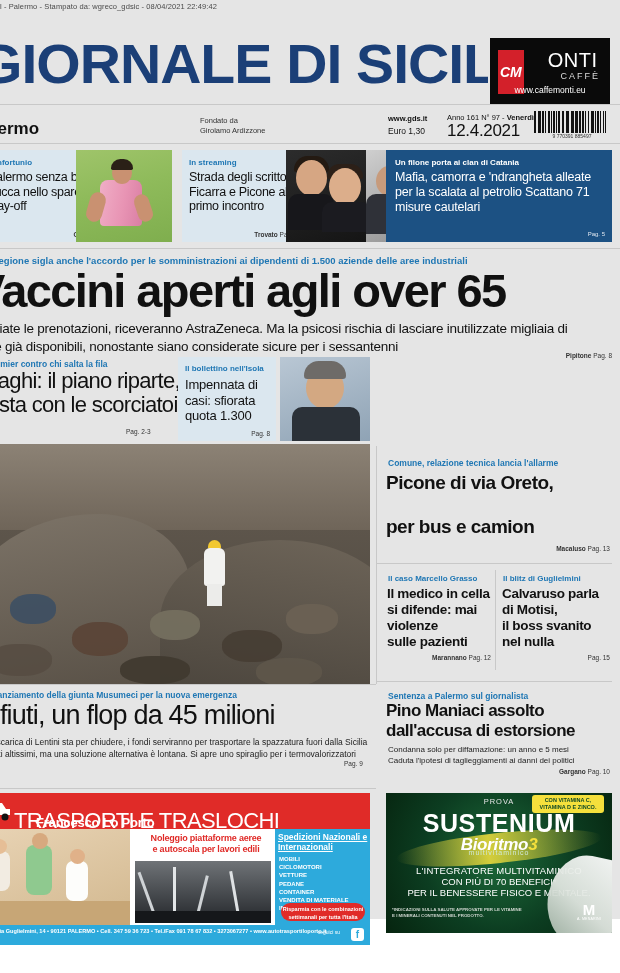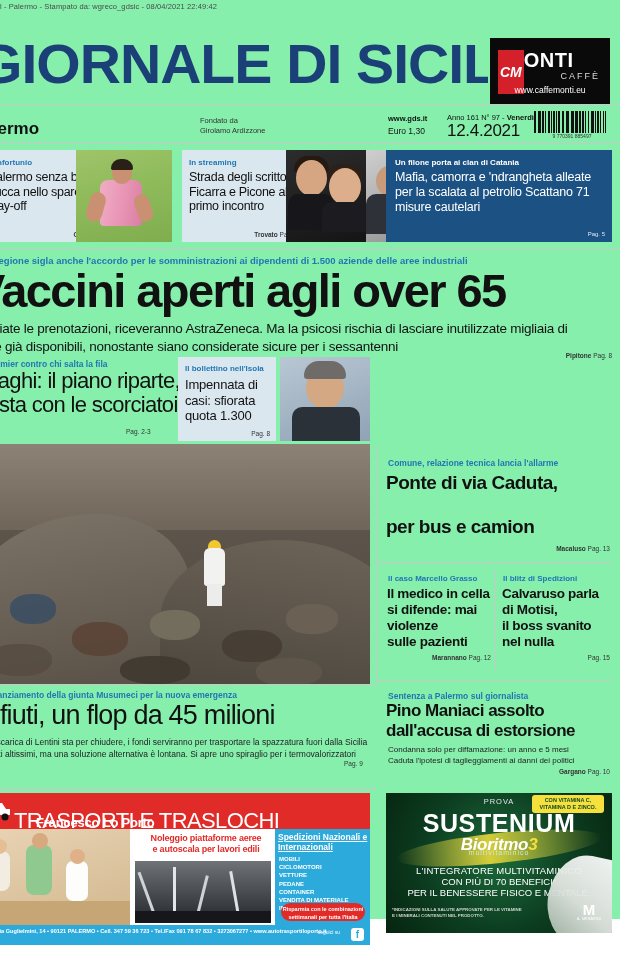--- a/index.html
+++ b/index.html
@@ -1,34 +1,34 @@
 <!DOCTYPE html>
 <html><head>
 <meta charset="utf-8">
 <style>
   html,body{margin:0;padding:0;background:#ffffff;}
   body{width:620px;height:973px;overflow:hidden;
        font-family:"Liberation Sans", sans-serif;color:#111;}
-  .page{position:relative;width:620px;height:919px;background:#86efac;}
+  .page{position:relative;width:620px;height:919px;background:#e5e5e5;}
 
   
   .printstrip{position:absolute;left:0;top:2px;width:620px;height:12px;
     font-size:7.5px;color:#4a4a4a;letter-spacing:.1px;white-space:nowrap;overflow:hidden;}
 
   
   .masthead{position:absolute;left:-22px;top:33px;width:510px;height:62px;overflow:hidden;}
   .masthead .mt{font-family:"Liberation Sans", sans-serif;font-weight:bold;
     font-size:56px;line-height:62px;color:#1b3f77;letter-spacing:-1px;
     transform:scaleX(1.02);transform-origin:left center;white-space:nowrap;}
   .montilogo{position:absolute;left:490px;top:38px;width:120px;height:66px;background:#0a0a0a;}
   .montilogo .mrow{position:absolute;left:8px;top:12px;width:108px;height:24px;}
   .montilogo .cm{display:inline-block;background:#d3202a;color:#fff;font-weight:bold;
     font-size:14px;line-height:16px;padding:14px 2px;font-style:italic;vertical-align:top;}
-  .montilogo .nti{display:inline-block;color:#fff;font-weight:bold;font-size:20px;
-    line-height:20px;letter-spacing:.5px;vertical-align:top;}
+  .montilogo .nti{display:inline-block;color:#fff;font-weight:normal;font-size:20px;
+    line-height:20px;letter-spacing:.5px;vertical-align:top;padding-left:24px;}
   .montilogo .caffe{position:absolute;right:10px;top:33px;color:#dcdcdc;font-size:9px;letter-spacing:2px;}
   .montilogo .murl{position:absolute;left:0;top:47px;width:120px;text-align:center;
     color:#fff;font-size:8.5px;}
 
   
   .palermo{position:absolute;left:-28px;top:119px;font-weight:bold;font-size:17px;color:#111;}
   .fondato{position:absolute;left:200px;top:116px;text-align:left;width:120px;
     font-size:7.5px;line-height:9.5px;color:#333;}
   .gdsit{position:absolute;left:388px;top:114px;font-size:7.5px;font-weight:bold;color:#111;}
   .euro{position:absolute;left:388px;top:126px;font-size:8.5px;color:#111;}
@@ -321,38 +321,38 @@
     <div class="bag" style="left:170px;top:166px;width:50px;height:30px;background:#76705f;"></div>
     <div class="bag" style="left:242px;top:186px;width:60px;height:32px;background:#463d33;"></div>
     <div class="bag" style="left:306px;top:160px;width:52px;height:30px;background:#6b6254;"></div>
     <div class="bag" style="left:8px;top:200px;width:64px;height:32px;background:#574d42;"></div>
     <div class="bag" style="left:140px;top:212px;width:70px;height:28px;background:#3f382f;"></div>
     <div class="bag" style="left:276px;top:214px;width:66px;height:28px;background:#5e564a;"></div>
   </div>
 
   <div class="vsep" style="left:376px;top:446px;height:238px;"></div>
   <div style="position:absolute;left:388px;top:458px;" class="rk">Comune, relazione tecnica lancia l'allarme</div>
-  <div style="position:absolute;left:386px;top:472px;" class="rh">Ponte di via Caduta,</div>
+  <div style="position:absolute;left:386px;top:472px;" class="rh">Picone di via Oreto,</div>
   <div style="position:absolute;left:386px;top:516px;" class="rh">per bus e camion</div>
   <div style="position:absolute;left:390px;top:545px;width:220px;" class="rref"><b>Macaluso</b> <span>Pag. 13</span></div>
 
   <div class="hrule" style="left:376px;width:236px;top:563px"></div>
 
   <div style="position:absolute;left:388px;top:574px;" class="mk">Il caso Marcello Grasso</div>
   <div style="position:absolute;left:387px;top:586px;width:104px;">
     <div class="mh">Il medico in cella</div>
     <div class="mh">si difende: mai</div>
     <div class="mh">violenze</div>
     <div class="mh">sulle pazienti</div>
   </div>
   <div style="position:absolute;left:387px;top:654px;width:104px;" class="rref"><b>Marannano</b> <span>Pag. 12</span></div>
 
   <div class="vsep" style="left:495px;top:570px;height:100px;"></div>
 
-  <div style="position:absolute;left:503px;top:574px;" class="mk">Il blitz di Spedizioni</div>
+  <div style="position:absolute;left:503px;top:574px;" class="mk">Il blitz di Guglielmini</div>
   <div style="position:absolute;left:502px;top:586px;width:108px;">
     <div class="mh">Calvaruso parla</div>
     <div class="mh">di Motisi,</div>
     <div class="mh">il boss svanito</div>
     <div class="mh">nel nulla</div>
   </div>
   <div style="position:absolute;left:502px;top:654px;width:108px;" class="rref">Pag. 15</div>
 
   <div class="hrule" style="left:376px;width:236px;top:681px"></div>
   <div class="hrule" style="left:-20px;width:396px;top:684px"></div>

